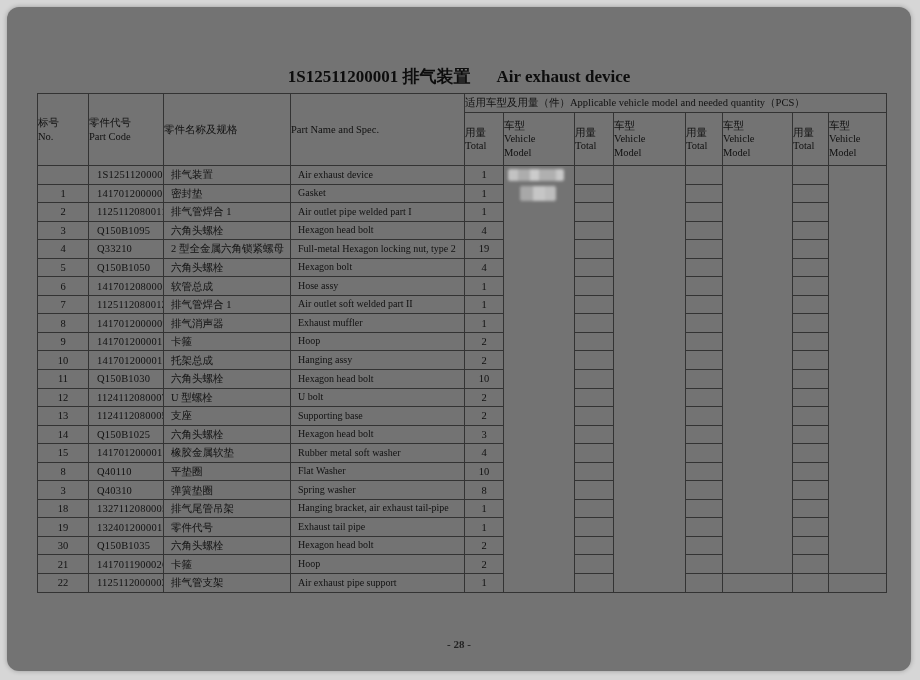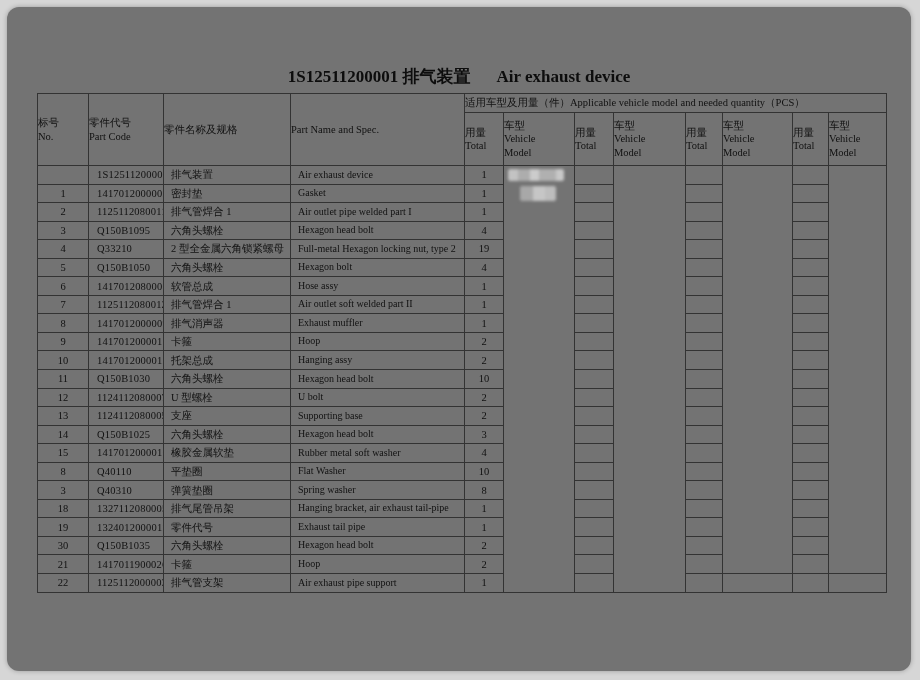--- a/index.html
+++ b/index.html
@@ -398,14 +398,15 @@
           <td class="c-qty">1</td>
           <td class="c-qty"></td>
           <td class="c-qty"></td>
           <td class="c-veh"></td>
           <td class="c-qty"></td>
           <td class="c-veh"></td>
         </tr>
       </tbody>
   </table>
 
+  <div class="footer">- 28 -</div>
 
 </div>
 
 </body></html>

